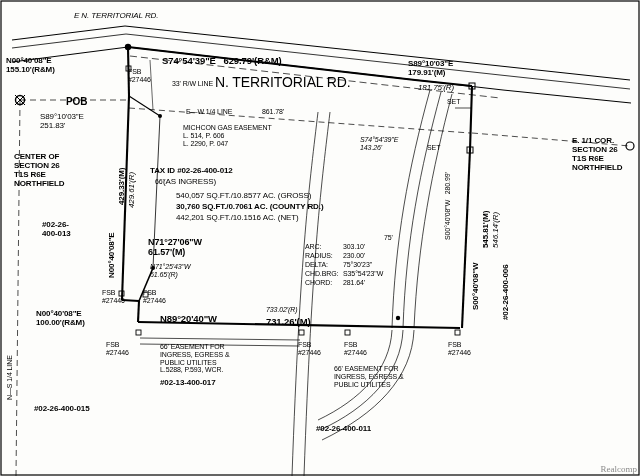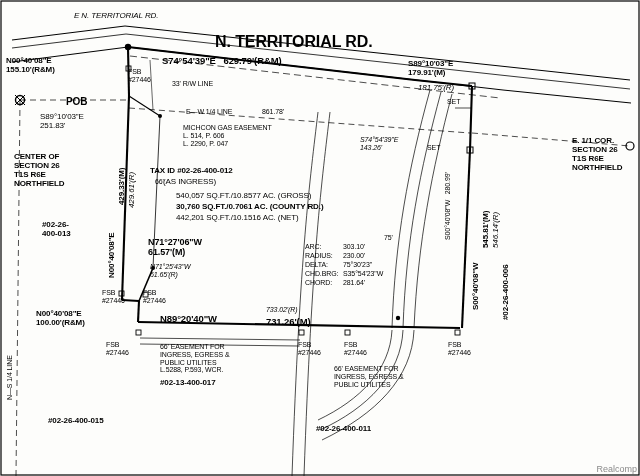--- a/index.html
+++ b/index.html
@@ -26,34 +26,34 @@
     position: absolute;
     font-family: "Liberation Sans", sans-serif;
     font-size: 8px;
     line-height: 1.12;
     color: #000;
     white-space: pre;
     letter-spacing: -0.1px;
   }
   .b { font-weight: bold; }
   .i { font-style: italic; }
-  .big { font-size: 16px; font-weight: bold; }
+  .big { font-size: 14px; font-weight: normal; margin-top: 42px; }
   .mid { font-size: 9.5px; font-weight: bold; }
   .sm { font-size: 7px; }
   .rot-90 {
     transform-origin: left top;
     transform: rotate(-90deg);
   }
   .watermark {
     position: absolute;
     right: 3px;
     bottom: 2px;
     font-size: 9px;
     color: #8a8a8a;
-    font-family: Liberation Sans, sans-serif;
+    font-family: Liberation Serif, serif;
   }
 </style>
 </head>
 <body>
 
 <div id="page">
 
   <svg id="survey-svg" viewBox="0 0 640 476">
 
     <rect x="1" y="1" width="638" height="474" fill="none" stroke="#000" stroke-width="1.2"></rect>
@@ -237,21 +237,21 @@
 
   <div class="lbl sm" style="left:160px; top:343px;">66' EASEMENT FOR
 INGRESS, EGRESS &amp;
 PUBLIC UTILITES
 L.5288, P.593, WCR.</div>
   <div class="lbl sm" style="left:334px; top:365px;">66' EASEMENT FOR
 INGRESS, EGRESS &amp;
 PUBLIC UTILITES</div>
 
   <div class="lbl b" style="left:160px; top:379px;">#02-13-400-017</div>
-  <div class="lbl b" style="left:48px; top:405px;margin-top:12px;">#02-26-400-015</div>
+  <div class="lbl b" style="left:34px; top:405px;">#02-26-400-015</div>
   <div class="lbl b" style="left:316px; top:425px;">#02-26-400-011</div>
   <div class="lbl b rot-90" style="left:492px; top:245px;"></div>
   <div class="lbl b rot-90" style="left:502px; top:320px;">#02-26-400-006</div>
 
   <div class="lbl rot-90 sm" style="left:6px; top:400px;">N—S 1/4 LINE</div>
 
   <div class="watermark">Realcomp</div>
 </div>
 
 </body></html>

